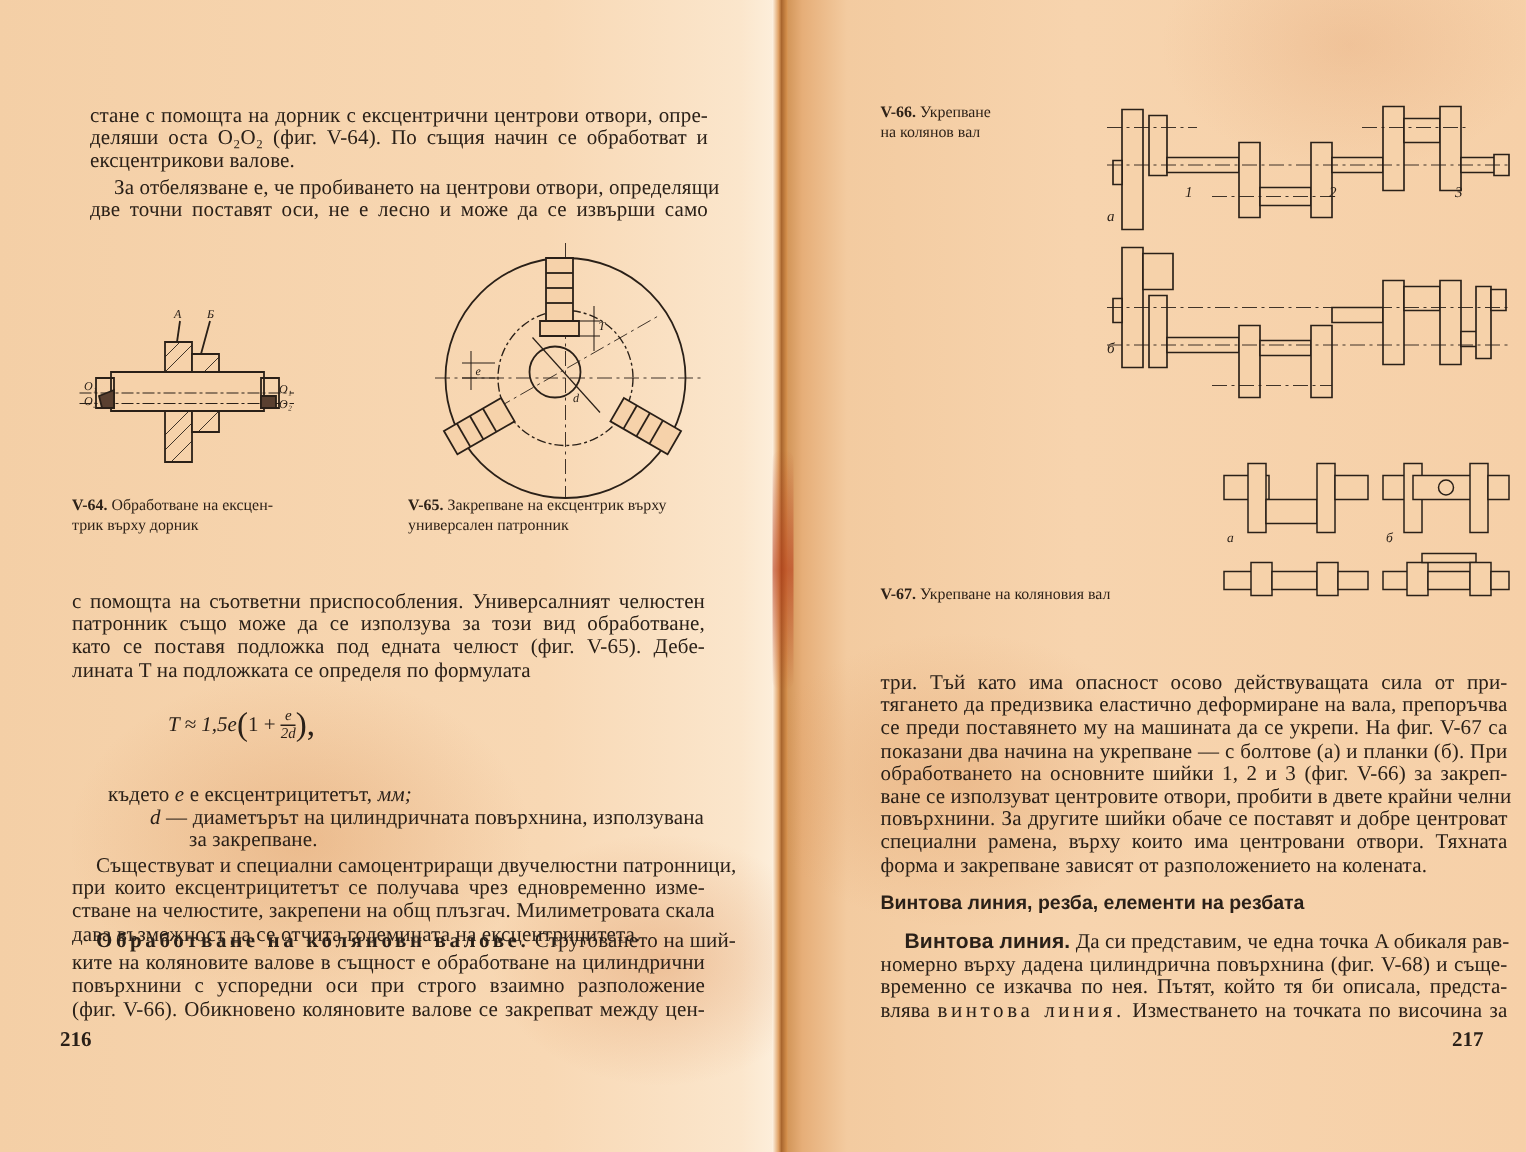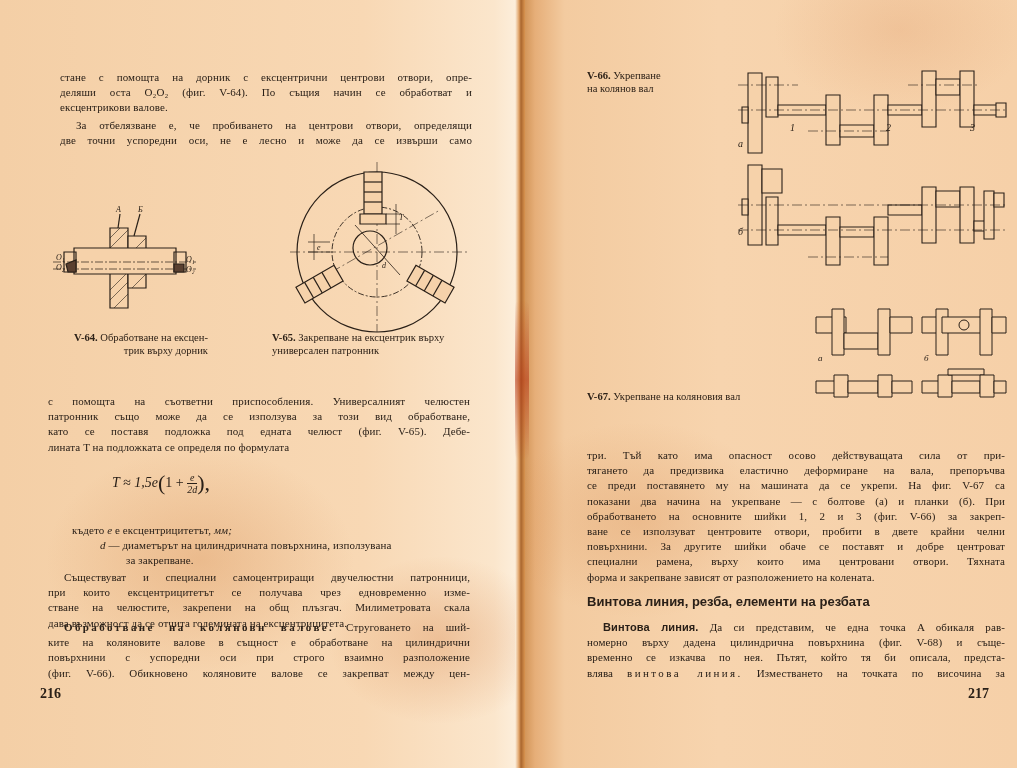--- a/index.html
+++ b/index.html
@@ -31,21 +31,21 @@
     background: linear-gradient(to right, #fdf1e0 0%, #e0a266 40%, #a9662e 60%, #d9944f 100%);
   }
   .fold-stain {
     position: absolute; left: 515px; top: 300px; width: 14px; height: 160px;
     background: linear-gradient(to bottom, transparent, rgba(180,50,20,0.55), transparent);
     border-radius: 6px;
   }
 
   .para {
     position: absolute;
-    font-size: 11px; line-height: 15.2px;
+    font-size: 14px; line-height: 15.2px;
     text-align: justify; text-align-last: justify;
     letter-spacing: 0.1px;
   }
   .para .last { text-align-last: left; display: block; }
   .line { display: block; white-space: nowrap; text-align: justify; text-align-last: justify; }
   .line.last { text-align-last: left; }
   .indent { text-indent: 16px; }
   .spaced { letter-spacing: 2.4px; font-weight: bold; }
   .bold { font-weight: bold; }
   .ital { font-style: italic; }
@@ -82,21 +82,21 @@
 <div class="fold-stain"></div>
 
 <div class="para" style="left:60px; top:70px; width:412px;">
   <span class="line">стане с помощта на дорник с ексцентрични центрови отвори, опре-</span>
   <span class="line">деляши оста O₂O₂ (фиг. V-64). По същия начин се обработват и</span>
   <span class="line last">ексцентрикови валове.</span>
 </div>
 
 <div class="para" style="left:60px; top:118px; width:412px;">
   <span class="line indent">За отбелязване е, че пробиването на центрови отвори, определящи</span>
-  <span class="line">две точни успоредни оси, не е лесно и може да се извърши само</span>
+  <span class="line">две точни поставят оси, не е лесно и може да се извърши само</span>
 </div>
 
 <svg class="fig" style="left:48px; top:200px;" width="150" height="115" viewBox="0 0 150 115">
   <g stroke="#2a2018" fill="none" stroke-width="1.2">
     <rect x="62" y="28" width="18" height="80" fill="#f6d2aa"></rect>
     <rect x="80" y="36" width="18" height="16" fill="#f6d2aa"></rect>
     <rect x="80" y="70" width="18" height="18" fill="#f6d2aa"></rect>
     <g stroke-width="0.6">
       <line x1="62" y1="38" x2="72" y2="28"></line>
         <line x1="62" y1="48" x2="80" y2="30"></line>
@@ -164,21 +164,21 @@
     <line x1="18" y1="92" x2="40" y2="92" stroke-width="0.7"></line>
     <line x1="24" y1="74" x2="24" y2="100" stroke-width="0.7"></line>
   </g>
   <g font-family="Liberation Serif, serif" font-size="8" font-style="italic" fill="#2a2018">
     <text x="109" y="60">T</text>
     <text x="27" y="90">e</text>
     <text x="92" y="108">d</text>
   </g>
 </svg>
 
-<div class="caption" style="left:48px; top:332px; width:160px;text-align:right;">
+<div class="caption" style="left:48px; top:332px; width:160px;">
   <span class="fig-no">V-64.</span>
   <span>Обработване на ексцен-</span><br>
   <span>трик върху дорник</span>
 </div>
 
 <div class="caption" style="left:272px; top:332px; width:210px;">
   <span class="fig-no">V-65.</span>
   <span>Закрепване на ексцентрик върху</span><br>
   <span>универсален патронник</span>
 </div>

